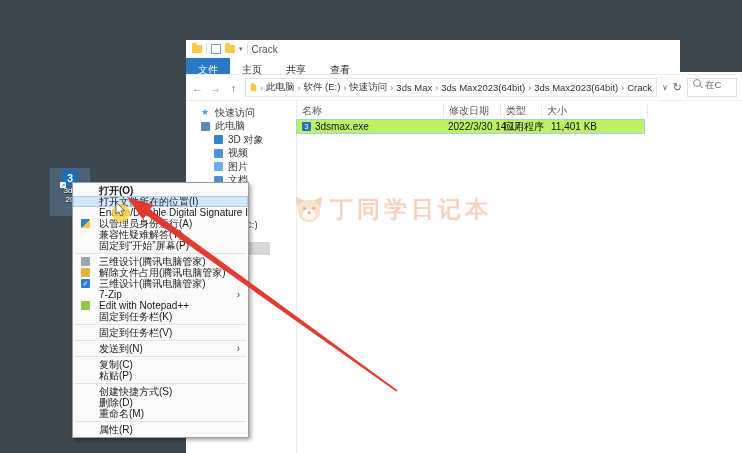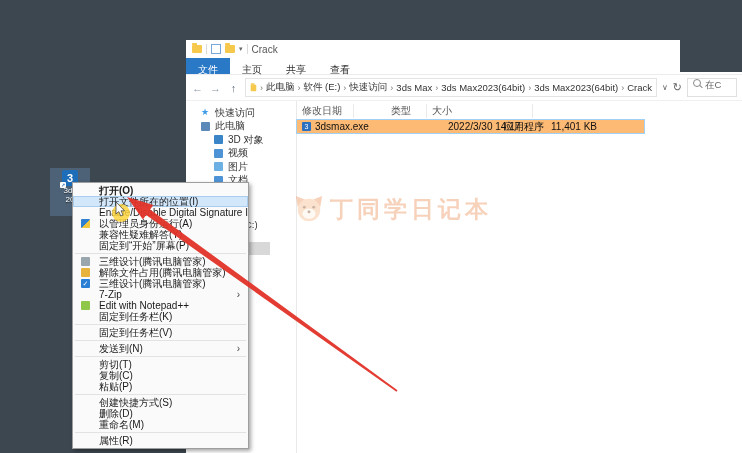--- a/index.html
+++ b/index.html
@@ -42,37 +42,37 @@
   .icon-pic{background:#6db1e4;}
   .icon-doc{background:#4d93d6;}
   .side-frag{position:absolute;left:59px;font-size:9.5px;color:#333;}
   .side-sel{position:absolute;left:10px;top:141px;width:74px;height:13px;background:#d8d8d8;}
 
   .filearea{flex:1;padding-top:3px;font-size:10px;position:relative;}
   .cols{display:flex;height:14px;align-items:center;color:#555;}
   .col{padding-left:5px;border-right:1px solid #eaeaea;height:14px;line-height:14px;}
   .col.c-name{width:141px;}
   .col.c-date{width:51px;}
-  .col.c-type{width:35px;margin-left:32px;}
+  .col.c-type{width:35px;}
   .col.c-size{width:100px;}
-  .filerow{display:flex;height:13px;align-items:center;background:#fdba74;outline:1px solid #9ed1f5;
+  .filerow{display:flex;height:13px;align-items:center;background:#bef264;outline:1px solid #9ed1f5;
     width:347px;margin-top:2px;color:#111;}
   .cell{padding-left:5px;height:13px;line-height:13px;white-space:nowrap;}
   .cell.c-name{width:141px;display:flex;align-items:center;gap:4px;}
   .cell.c-date{width:51px;}
   .cell.c-type{width:35px;}
   .cell.c-size{width:100px;text-align:right;padding-right:42px;box-sizing:border-box;}
   .exe-icon{width:9px;height:9px;background:#2a6fc0;color:#fff;font-size:7px;line-height:9px;
     text-align:center;border-radius:1px;flex:0 0 auto;}
 
   
   #dark-corner{position:absolute;left:680px;top:40px;width:62px;height:32px;background:#3d4750;z-index:4;}
 
   
-  #watermark{position:absolute;left:294px;top:194px;display:flex;align-items:flex-start;gap:6px;
+  #watermark{position:absolute;left:294px;top:194px;display:flex;align-items:flex-end;gap:6px;
     z-index:3;opacity:.45;pointer-events:none;}
   #watermark .wm-text{font-size:23px;font-weight:bold;color:#ee9c6b;letter-spacing:4px;}
 
   
   #desktop-icon{position:absolute;left:50px;top:168px;width:40px;height:46px;background:rgba(110,150,190,.35);
     z-index:2;display:flex;flex-direction:column;align-items:center;padding-top:2px;}
   .dico{width:16px;height:16px;background:#1d6db8;color:#fff;font-size:11px;font-weight:bold;
     line-height:16px;text-align:center;position:relative;border-radius:2px;}
   .dico .sc{position:absolute;left:-2px;bottom:-2px;width:6px;height:6px;background:#fff;
     color:#2a6fc0;font-size:5px;line-height:6px;text-align:center;border-radius:1px;}
@@ -175,20 +175,21 @@
           <span class="sicon icon-doc"></span>
           <span>文档</span>
         </div>
         <span class="side-frag" style="top:118px">C:)</span>
         <span class="side-frag" style="top:131px">)</span>
         <div class="side-sel"></div>
       </div>
 
       <div class="filearea">
         <div class="cols">
+          <span class="col c-name">名称</span>
           <span class="col c-date">修改日期</span>
           <span class="col c-type">类型</span>
           <span class="col c-size">大小</span>
         </div>
         <div class="filerow">
           <span class="cell c-name">
             <span class="exe-icon">3</span>
             <span>3dsmax.exe</span>
           </span>
           <span class="cell c-date">2022/3/30 14:17</span>
@@ -256,21 +257,20 @@
     </div>
     <div class="mi"><span>固定到任务栏(K)</span></div>
     <div class="menu-sep"></div>
     <div class="mi"><span>固定到任务栏(V)</span></div>
     <div class="menu-sep"></div>
     <div class="mi">
       <span>发送到(N)</span>
       <span class="sub">›</span>
     </div>
     <div class="menu-sep"></div>
-    <div class="mi"><span>剪切(T)</span></div>
     <div class="mi"><span>复制(C)</span></div>
     <div class="mi"><span>粘贴(P)</span></div>
     <div class="menu-sep"></div>
     <div class="mi"><span>创建快捷方式(S)</span></div>
     <div class="mi"><span>删除(D)</span></div>
     <div class="mi"><span>重命名(M)</span></div>
     <div class="menu-sep"></div>
     <div class="mi"><span>属性(R)</span></div>
   </div>
 

